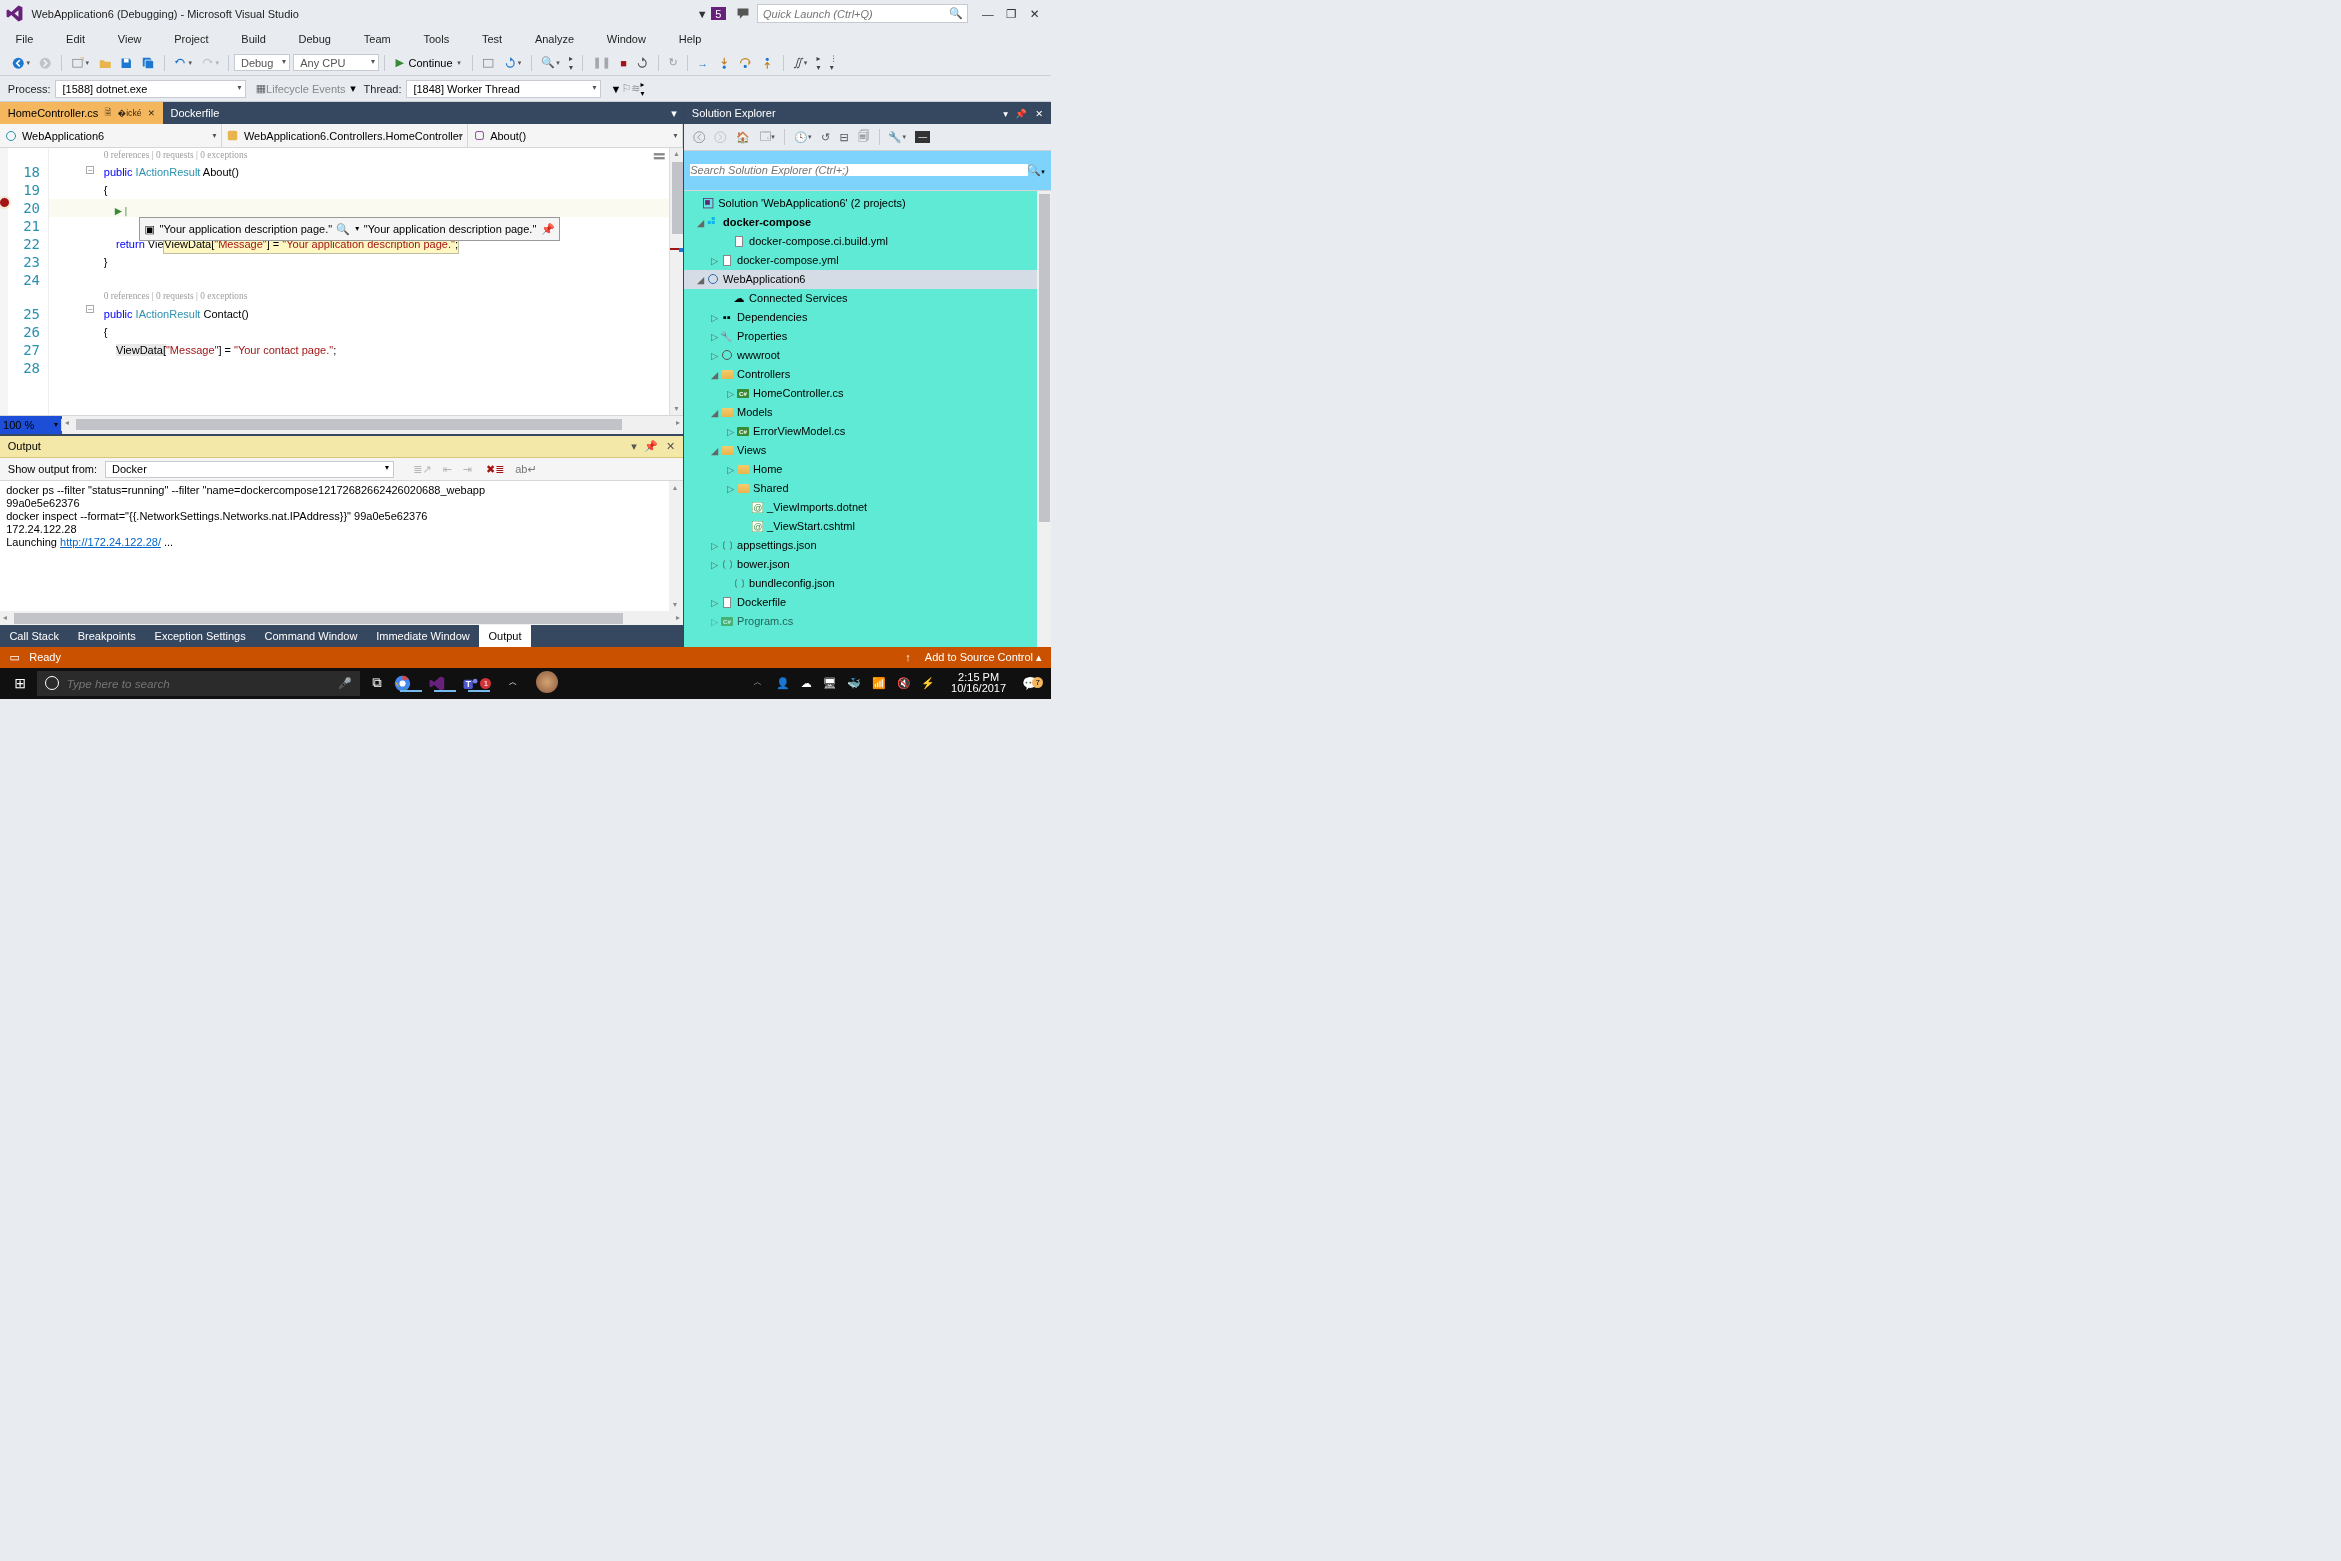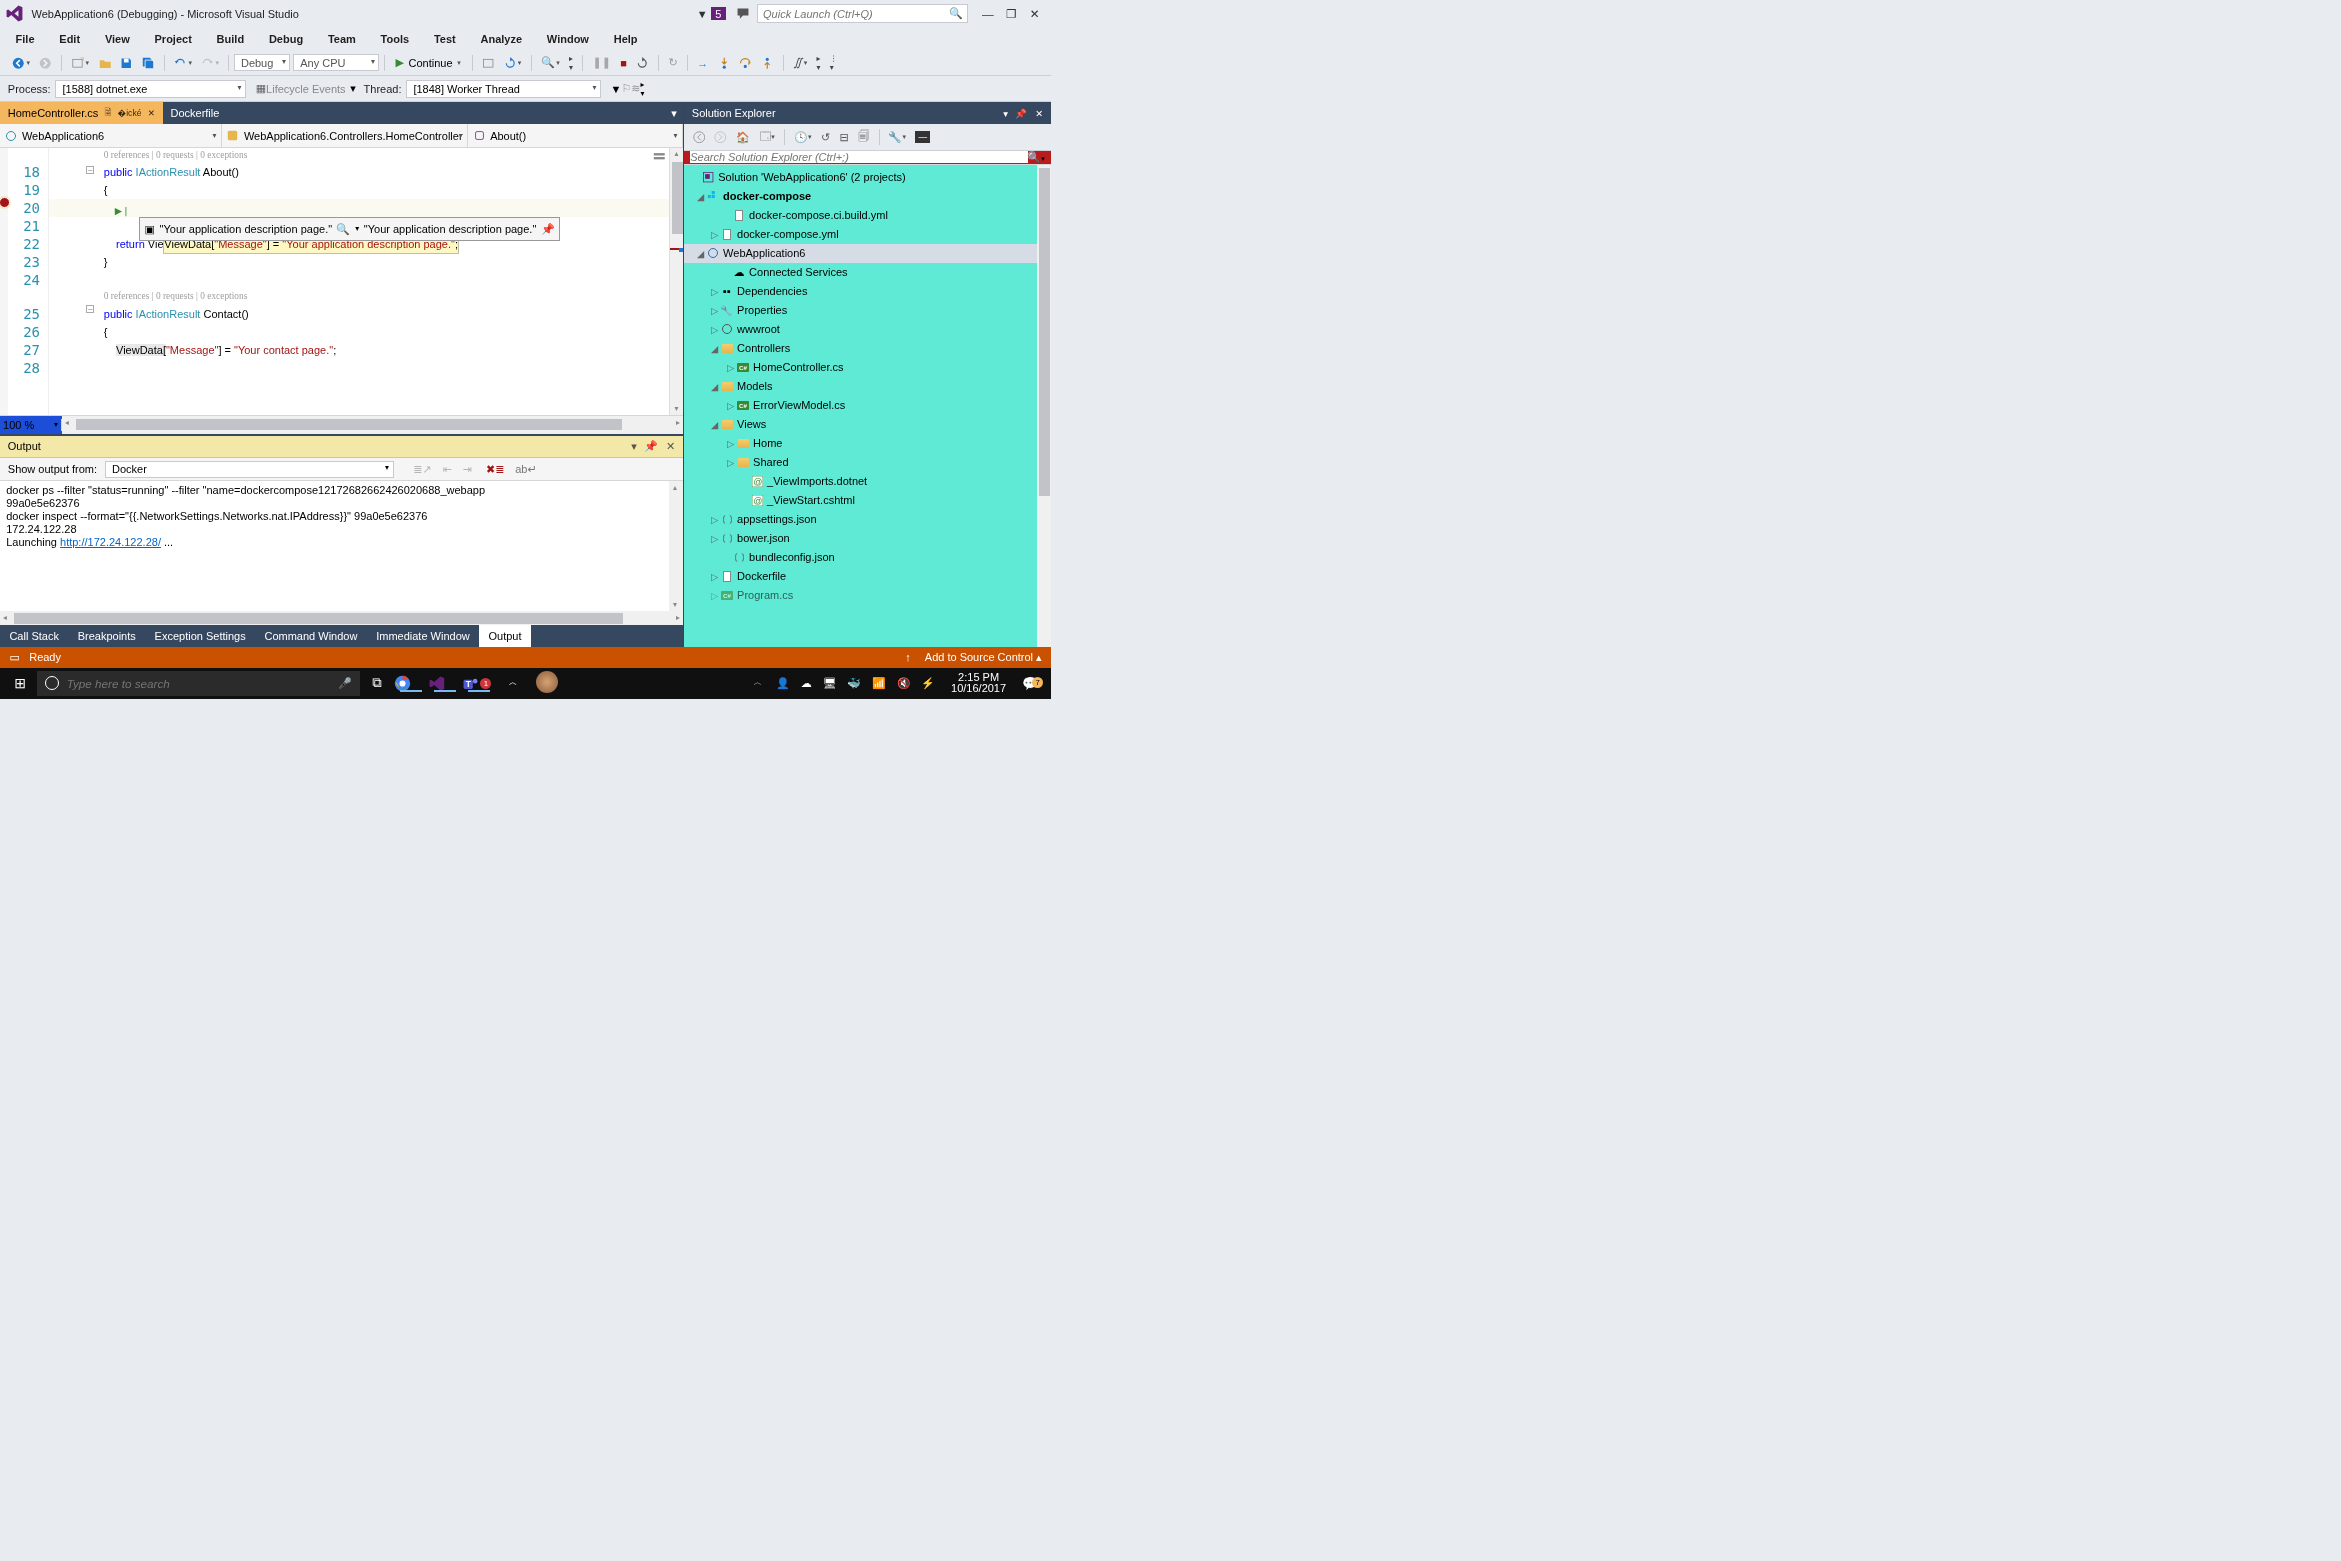--- a/index.html
+++ b/index.html
@@ -11,21 +11,21 @@
 .titlebar .title { flex: 0 0 auto; color: #1e1e1e; }
 .titlebar .spacer { flex: 1; }
 .titlebar .badge-funnel { color: #333; margin-right: 3.1px; }
 .titlebar .badge-num { background: #68217a; color: #fff; padding: 0.8px 4.7px; margin-right: 9.4px; }
 .titlebar .feedback-icon { margin-right: 7.8px; color: #555; }
 .titlebar .quicklaunch { width: 211px; height: 19px; border: 0.8px solid #c7cbd1; background: #fff; display: flex; align-items: center; padding: 0 4.7px; margin-right: 7.8px; }
 .titlebar .quicklaunch input { border: none; flex: 1; outline: none; font-style: italic; color: #999; }
 .titlebar .win-btn { width: 23.4px; text-align: center; color: #333; font-size: 11.7px; cursor: pointer; }
 
 
-.menubar { height: 23.4px; display: flex; align-items: center; padding: 0 6.2px; gap: 6px; font-weight: bold; }
+.menubar { height: 23.4px; display: flex; align-items: center; padding: 0 6.2px; gap: 14px; }
 .menubar .menu-item { padding: 3.1px 9.4px; cursor: pointer; color: #1e1e1e; }
 
 
 .toolbar { height: 26px; background: #e8ebf0; display: flex; align-items: center; padding: 0 7.8px; border-bottom: 0.8px solid #ccd0d6; }
 .toolbar .tb-btn { padding: 2.3px 3.9px; margin: 0 0.8px; cursor: pointer; display: inline-flex; align-items: center; color: #444; }
 .toolbar .tb-sep { width: 0.8px; height: 15.6px; background: #c7cbd1; margin: 0 4.7px; }
 .toolbar .tb-combo { border: 0.8px solid #c7cbd1; background: #fff; padding: 1.6px 15.6px 1.6px 6.2px; color: #555; position: relative; min-width: 55px; }
 .toolbar .tb-combo::after { content: "▾"; position: absolute; right: 3.1px; font-size: 7.8px; color: #555; }
 .toolbar .tb-drop { font-size: 7px; color: #555; margin-left: 1.6px; }
 .toolbar .continue-btn { display: flex; align-items: center; padding: 1.6px 6.2px; cursor: pointer; }
@@ -102,21 +102,21 @@
 .bottom-tabs .btab { padding: 0 9.4px; display: flex; align-items: center; color: #fff; cursor: pointer; }
 .bottom-tabs .btab.active { background: #fff; color: #000; }
 
 
 .solexp-title { height: 22px; background: #364760; color: #fff; display: flex; align-items: center; padding: 0 7.8px; }
 .solexp-title .spacer { flex: 1; }
 .solexp-title .ico { margin-left: 7.8px; cursor: pointer; font-size: 9.4px; }
 .solexp-toolbar { height: 26.5px; background: #e8ebf0; border-bottom: 0.8px solid #ccd0d6; display: flex; align-items: center; padding: 0 4.7px; gap: 1.6px; }
 .solexp-toolbar .ico { padding: 3.1px 3.9px; color: #555; cursor: pointer; display: inline-flex; align-items: center; }
 .solexp-toolbar .sep { width: 0.8px; height: 15.6px; background: #c7cbd1; margin: 0 3.9px; }
-.solexp-search { height: 14px; display: flex; align-items: center; padding: 0 6.2px; background: #b91c1c; border-bottom: 0.8px solid #d6d6d6; }
+.solexp-search { height: 40px; display: flex; align-items: center; padding: 0 6.2px; background: #7dd3fc; border-bottom: 0.8px solid #d6d6d6; }
 .solexp-search input { flex: 1; border: none; outline: none; font-style: italic; color: #999; }
 .solexp-tree { flex: 1; background: #5eead4; overflow-y: auto; overflow-x: hidden; padding: 3.1px 0; position: relative; }
 .tree-row { height: 19px; display: flex; align-items: center; padding-left: 6.2px; cursor: pointer; }
 .tree-row.selected { background: #d6dce5; }
 .tree-row .exp { width: 11px; color: #666; font-size: 9.4px; text-align: center; }
 .tree-row .ico { width: 14px; height: 12.5px; margin-right: 3.1px; display: inline-flex; align-items: center; justify-content: center; }
 .tree-row .label { white-space: nowrap; }
 .tree-row.bold .label { font-weight: bold; }
 .tree-scroll { width: 14px; background: #f0f0f0; position: absolute; right: 0; top: 0; bottom: 0; }
 .tree-scroll .thumb { position: absolute; width: 11px; left: 1.6px; background: #c2c3c9; }

